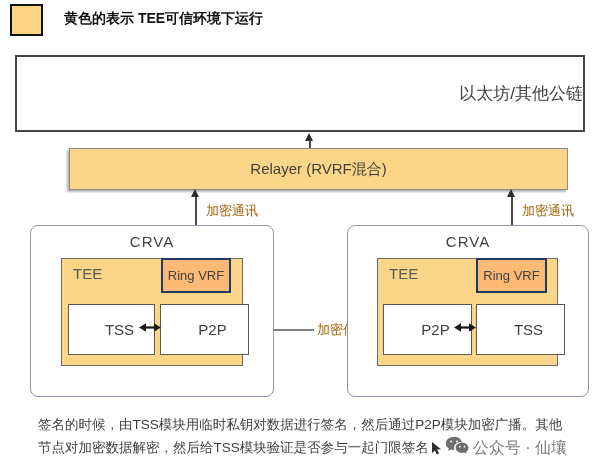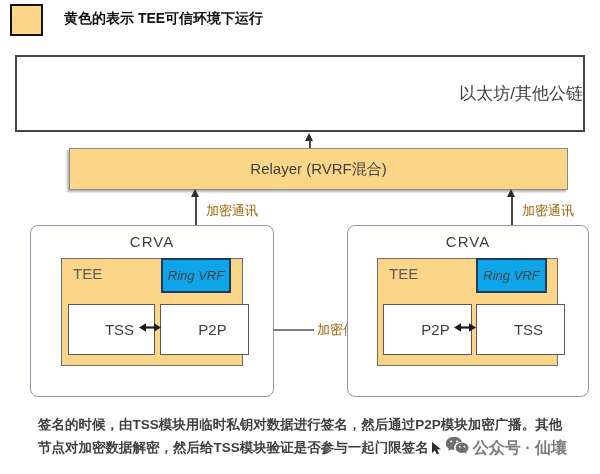--- a/index.html
+++ b/index.html
@@ -32,37 +32,37 @@
   .crva{position:absolute;top:225px;height:170px;background:#ffffff;
     border:1.5px solid #9094a8;border-radius:8px;}
   .crva.left{left:30px;width:242px;}
   .crva.right{left:347px;width:240px;}
   .crva-title{position:absolute;top:7px;left:0;right:0;text-align:center;
     font-size:15px;letter-spacing:1px;color:#404040;}
   .tee-box{position:absolute;top:32px;height:106px;background:#FBD689;border:1px solid #6d6d6d;}
   .crva.left .tee-box{left:30px;width:180px;}
   .crva.right .tee-box{left:29px;width:179px;}
   .tee-label{position:absolute;left:11px;top:6px;font-size:15px;font-weight:normal;color:#595959;}
-  .ringvrf{position:absolute;top:32px;height:31px;background:#0ea5e9;border:2px solid #1F3864;
-    display:flex;align-items:center;justify-content:center;font-size:13px;color:#404040;font-style:italic;}
+  .ringvrf{position:absolute;top:32px;height:31px;background:#fdba74;border:2px solid #1F3864;
+    display:flex;align-items:center;justify-content:center;font-size:13px;color:#404040;}
   .crva.left .ringvrf{left:130px;width:66px;}
   .crva.right .ringvrf{left:128px;width:67px;}
   .mod-box{position:absolute;top:78px;height:49px;background:#ffffff;border:1.5px solid #595959;
     display:flex;align-items:center;justify-content:center;font-size:15px;color:#404040;padding-left:16px;}
   .crva.left .mod-a{left:37px;width:69px;}
   .crva.left .mod-b{left:129px;width:71px;}
   .crva.right .mod-a{left:35px;width:71px;}
   .crva.right .mod-b{left:128px;width:71px;}
   .dbl-arrow{position:absolute;top:96px;width:22px;height:11px;}
   .crva.left .dbl-arrow{left:108px;}
   .crva.right .dbl-arrow{left:106px;}
   
   .footnote{position:absolute;left:38px;top:413px;width:552px;font-size:13.5px;
     line-height:23px;color:#3f3f3f;}
-  .foot-row{white-space:nowrap;font-weight:bold;}
+  .foot-row{white-space:nowrap;}
   .wm{color:#7a7a7a;font-size:16px;margin-left:4px;vertical-align:-1px;}
   .icon-inline{display:inline-block;vertical-align:-3px;margin-left:2px;}
 </style>
 </head>
 <body>
 
 <div class="canvas">
 
   <div class="legend-swatch"></div>
   <div class="legend-text">黄色的表示 TEE可信环境下运行</div>

